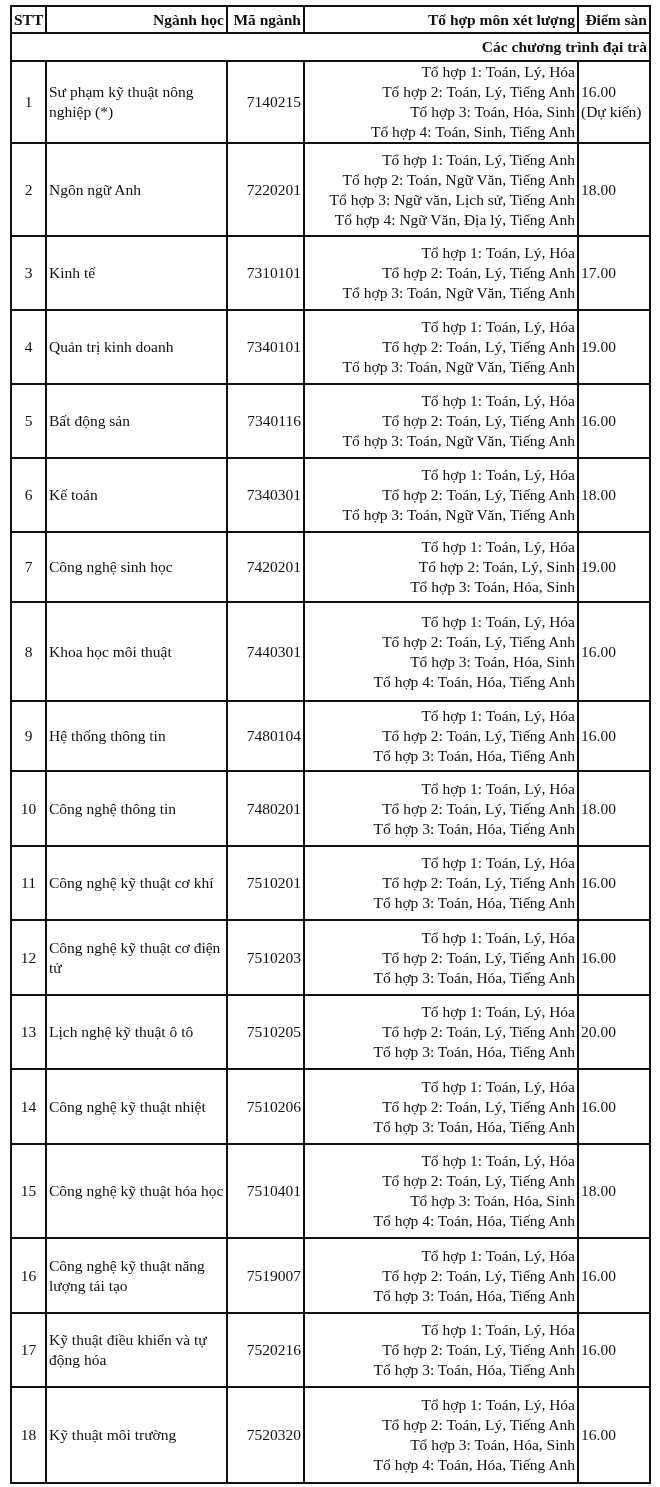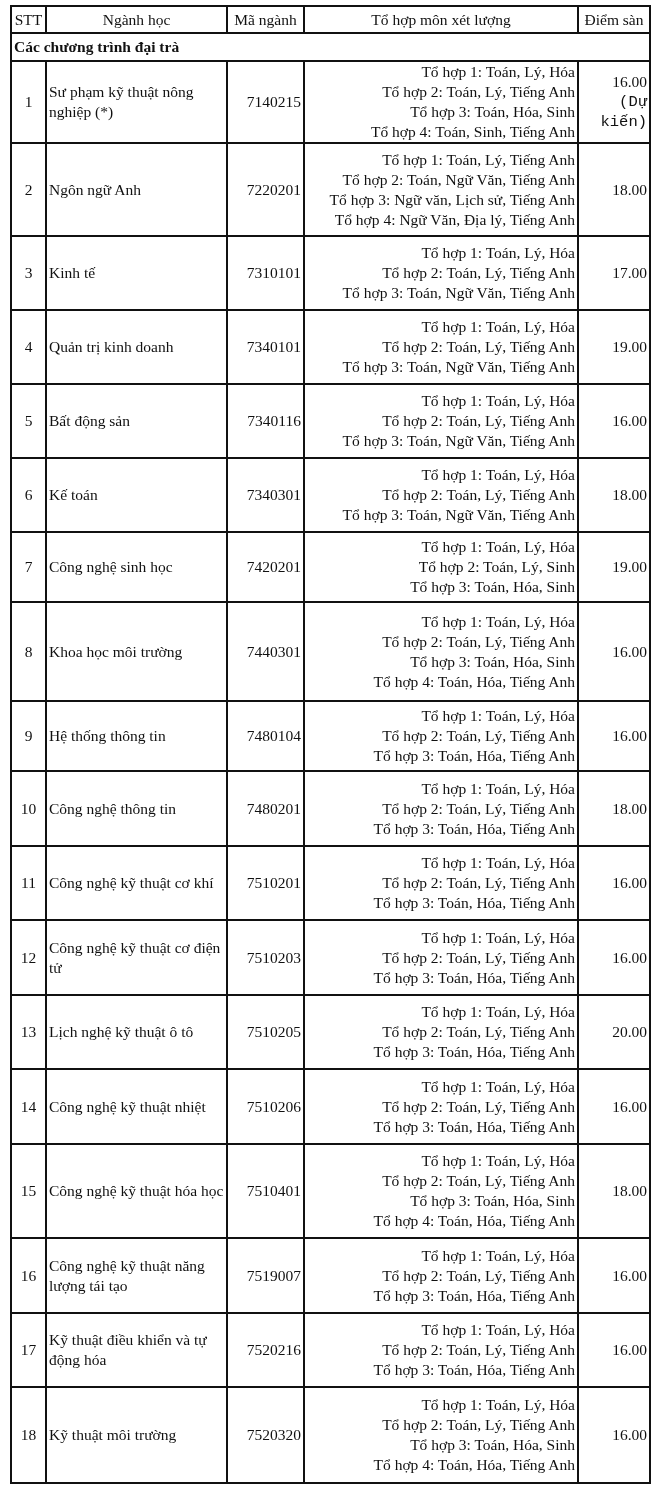--- a/index.html
+++ b/index.html
@@ -6,29 +6,29 @@
   body { width: 660px; height: 1487px; position: relative; overflow: hidden;
          font-family: "Liberation Serif", "DejaVu Serif", serif; color: #111; }
   table.admission {
     position: absolute; left: 10px; top: 5px;
     border-collapse: collapse; table-layout: fixed; width: 639px;
   }
   table.admission td, table.admission th {
     border: 2px solid #111; padding: 0 2px; vertical-align: middle;
     font-size: 15.5px; line-height: 20px;
   }
-  th { font-weight: normal; text-align: center; height: 25px; }
+  th { font-weight: bold; text-align: right; height: 25px; }
   td.stt { text-align: center; }
   td.name { text-align: left; border-radius: 19px; }
   td.code { text-align: right; }
   td.combos { text-align: right; padding-left: 2px; }
-  td.score { text-align: right; }
-  td.section { font-weight: bold; height: 26px; text-align: left; }
+  td.score { text-align: left; }
+  td.section { font-weight: bold; height: 26px; text-align: right; }
   .combo-line { display: block; white-space: nowrap; }
-  .score-note { display: block; font-family: Liberation Mono, monospace; }
+  .score-note { display: block; }
 </style>
 </head>
 <body>
 
 <table class="admission">
   <colgroup>
     <col style="width:35px">
     <col style="width:181px">
     <col style="width:77px">
     <col style="width:274px">
@@ -121,21 +121,21 @@
         <td class="code">7420201</td>
         <td class="combos">
           <span class="combo-line">Tổ hợp 1: Toán, Lý, Hóa</span>
           <span class="combo-line">Tổ hợp 2: Toán, Lý, Sinh</span>
           <span class="combo-line">Tổ hợp 3: Toán, Hóa, Sinh</span>
         </td>
         <td class="score"><span>19.00</span></td>
       </tr>
       <tr style="height: 99px;">
         <td class="stt">8</td>
-        <td class="name">Khoa học môi trường</td>
+        <td class="name">Khoa học môi thuật</td>
         <td class="code">7440301</td>
         <td class="combos">
           <span class="combo-line">Tổ hợp 1: Toán, Lý, Hóa</span>
           <span class="combo-line">Tổ hợp 2: Toán, Lý, Tiếng Anh</span>
           <span class="combo-line">Tổ hợp 3: Toán, Hóa, Sinh</span>
           <span class="combo-line">Tổ hợp 4: Toán, Hóa, Tiếng Anh</span>
         </td>
         <td class="score"><span>16.00</span></td>
       </tr>
       <tr style="height: 70px;">

